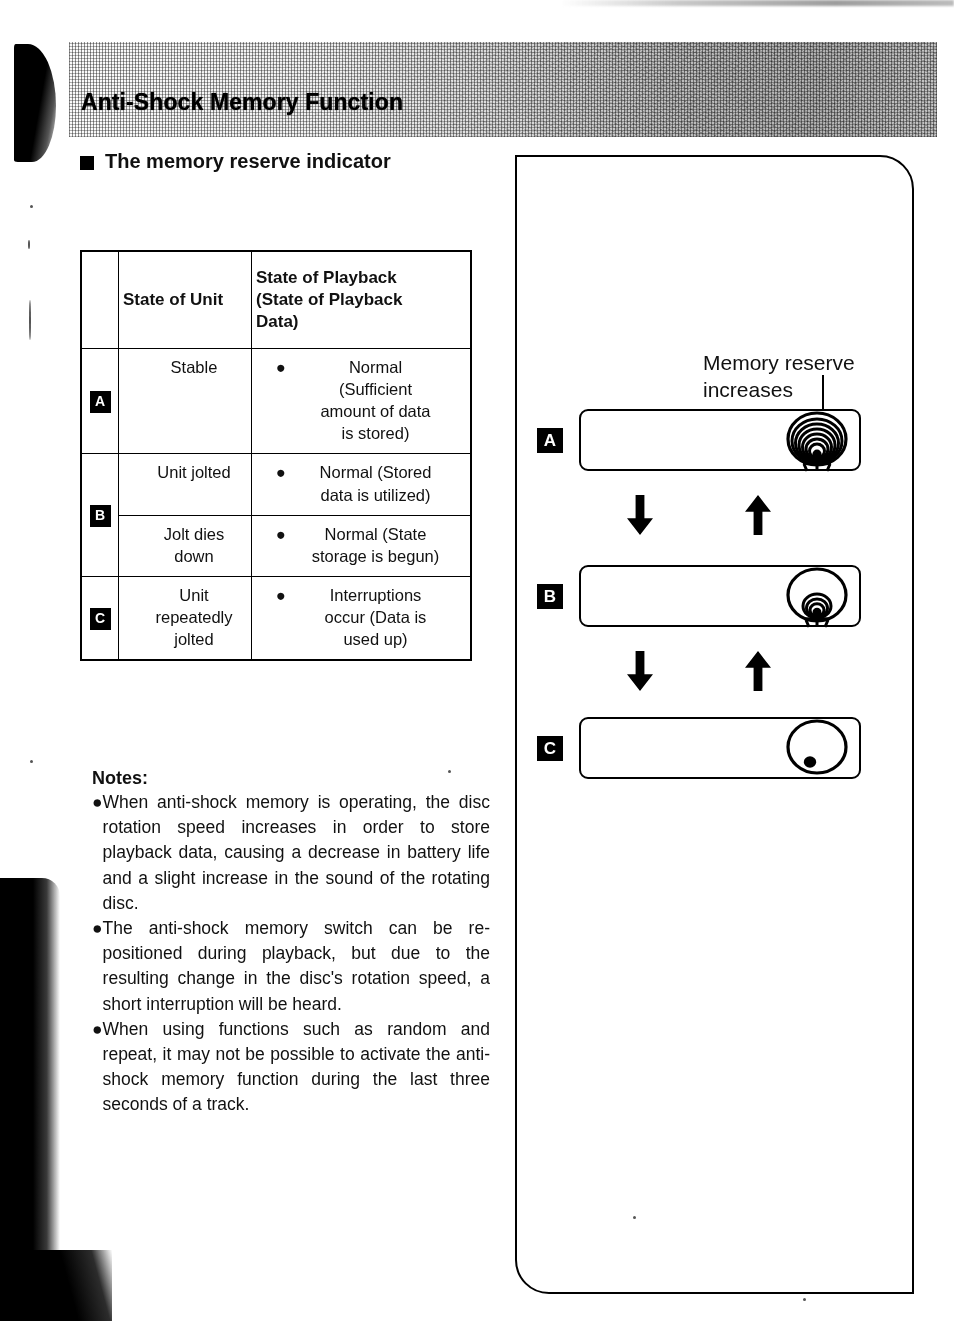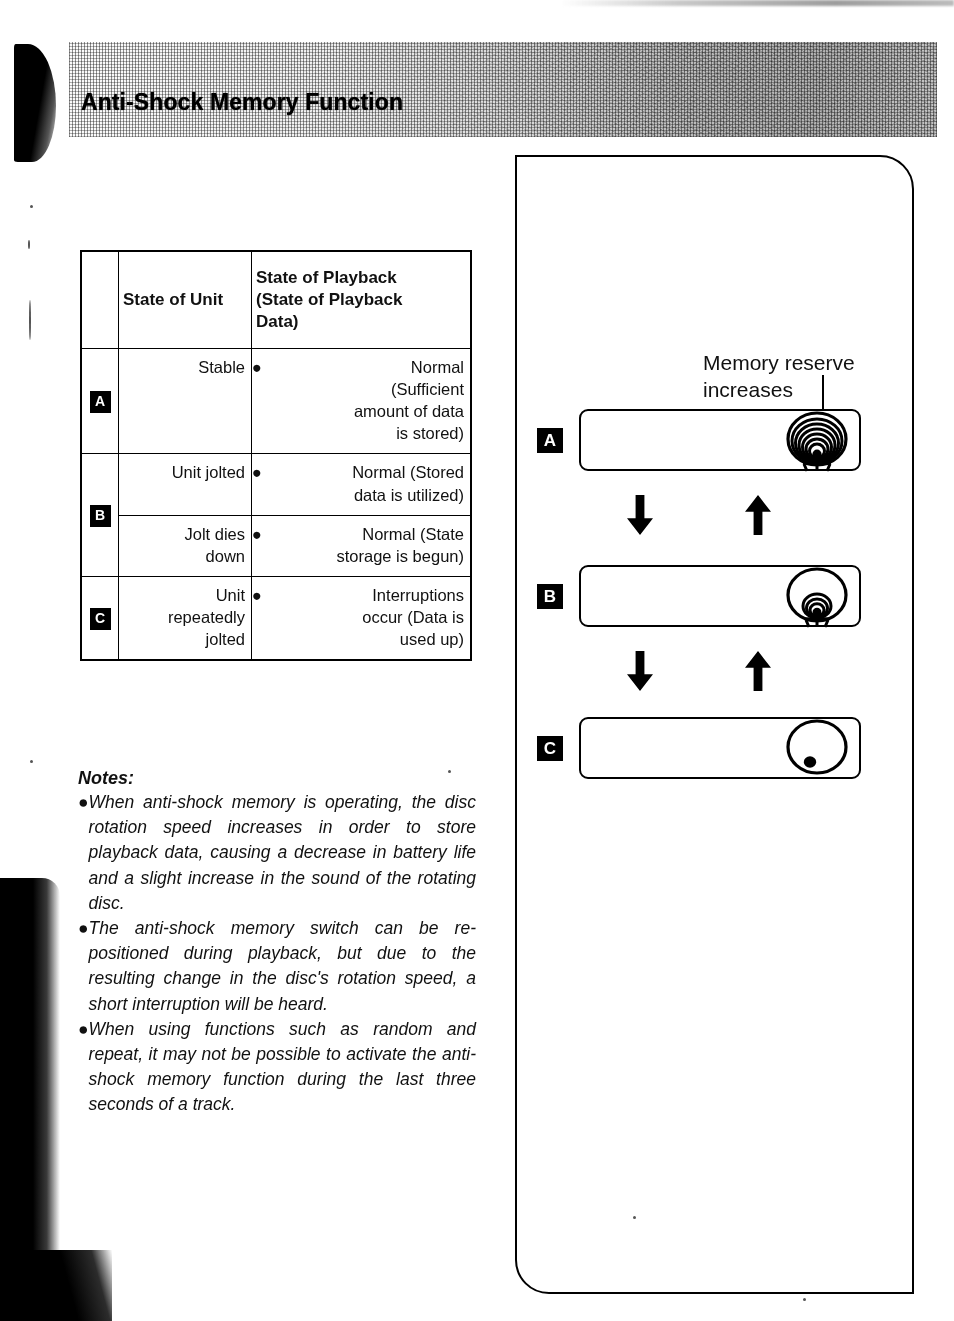--- a/index.html
+++ b/index.html
@@ -75,22 +75,22 @@
   }
 
   
   #state-table{
     position:absolute;left:80px;top:250px;
     width:392px;border-collapse:collapse;
     border:2.5px solid #000;
     table-layout:fixed;
   }
   #state-table td,#state-table th{
-    border:1.6px solid #000;vertical-align:top;padding:7px 6px 9px 0;
-    font-size:16.5px;line-height:1.34;text-align:right;font-weight:normal;
+    border:1.6px solid #000;vertical-align:top;padding:7px 6px 9px 24px;
+    font-size:16.5px;line-height:1.34;text-align:center;font-weight:normal;
   }
   #state-table .col-badge{width:36px;padding:0;text-align:center;vertical-align:middle;}
   #state-table .col-unit{width:124px;margin-left:32px;}
   #state-table thead th{
     font-weight:bold;text-align:left;height:84px;vertical-align:middle;
     padding:6px 4px;font-size:17px;line-height:1.3;
   }
   #state-table thead th.col-badge{border-right-width:1.6px;}
   .grp-top td{border-bottom-width:1.6px;}
   .badge{
@@ -98,21 +98,21 @@
     font-size:14px;font-weight:bold;line-height:1;
     width:21px;height:19px;text-align:center;padding-top:3px;
     font-family:"Liberation Sans",sans-serif;
   }
   .thick-top td{border-top-width:2.6px;}
   .bullet-li{display:flex;gap:0px;}
   .bullet-li .dot{flex:0 0 auto;padding-right:1px;}
   .bullet-li .txt{flex:1 1 auto;}
 
   
-  #notes-block{position:absolute;left:78px;top:768px;width:398px;font-style:italic;}
+  #notes-block{position:absolute;left:92px;top:768px;width:398px;}
   #notes-title{font-size:18px;font-weight:bold;margin:0 0 1px 0;}
   .note-item{
     display:flex;font-size:17.5px;line-height:1.44;margin-bottom:0px;
   }
   .note-item .dot{flex:0 0 auto;line-height:1.44;}
   .note-item .txt{flex:1 1 auto;text-align:justify;}
 
   
   #right-panel{
     position:absolute;left:515px;top:155px;width:395px;height:1135px;
@@ -166,20 +166,24 @@
 <div class="speck" style="left:30px;top:760px;width:3px;height:3px;"></div>
 <div class="speck" style="left:448px;top:770px;width:3px;height:3px;"></div>
 <div class="speck" style="left:633px;top:1216px;width:3px;height:3px;"></div>
 <div class="speck" style="left:803px;top:1298px;width:3px;height:3px;"></div>
 
 <div id="header-band">
   <div id="page-title">Anti-Shock Memory Function</div>
 </div>
 
 <div id="left-col">
+  <h2 id="section-heading">
+    <span class="bullet-sq"></span>
+    <span>The memory reserve indicator</span>
+  </h2>
 </div>
 
 <table id="state-table">
   <thead>
     <tr>
       <th class="col-badge"></th>
       <th class="col-unit">State of Unit</th>
       <th class="col-play">
         <div>State of Playback</div>
         <div>(State of Playback</div>

